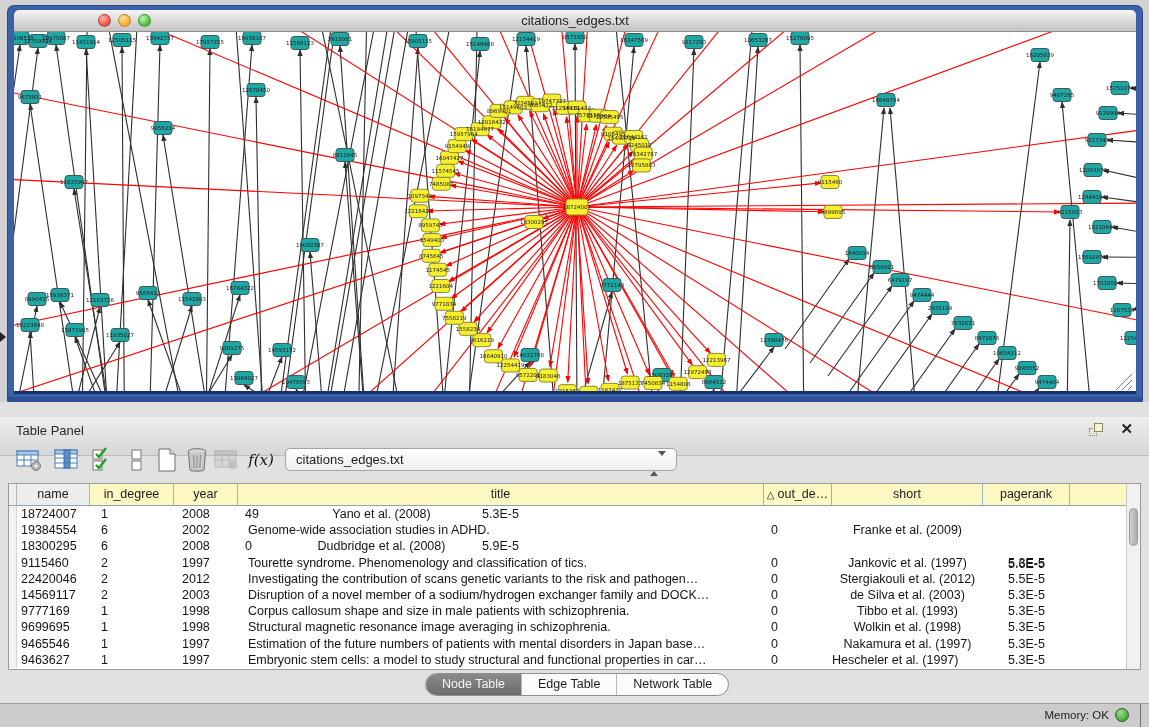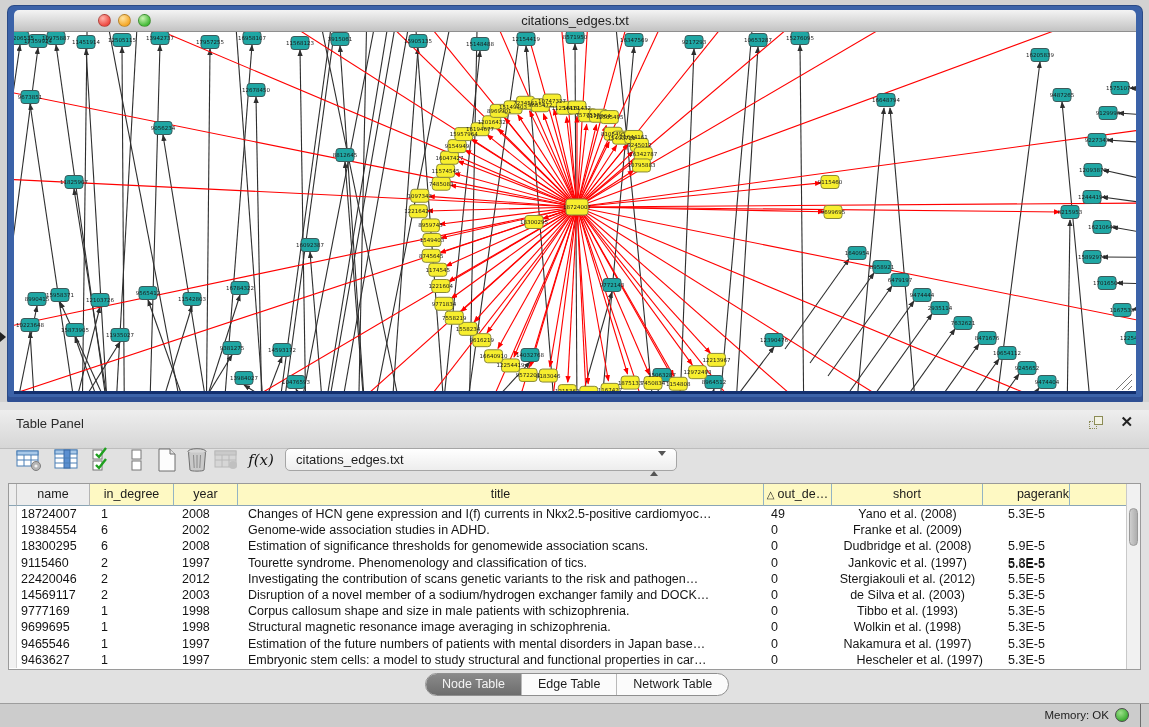--- a/index.html
+++ b/index.html
@@ -19,21 +19,21 @@
   .tl-green  { left:124px; background:radial-gradient(circle at 35% 30%, #c9f3b2, #45bb38 70%); }
   .graph-area { position:absolute; left:6px; top:26px; width:1122px; height:362px;
     background:#ffffff; border-bottom:3px solid #122f6e; overflow:hidden; }
   .graph-area svg { display:block; }
 
   .side-arrow { position:absolute; left:0px; top:332px; width:0; height:0;
     border-top:5px solid transparent; border-bottom:5px solid transparent; border-left:6px solid #222; }
 
   
   .panel { position:absolute; left:0; top:402px; width:1149px; height:301px; background:#e1e1e1; }
-  .panel-header { position:absolute; left:0; top:8px; width:1149px; height:39px;
+  .panel-header { position:absolute; left:0; top:15px; width:1149px; height:39px;
     background:linear-gradient(#eeeeee,#d6d6d6); border-bottom:1px solid #bdbdbd; }
   .panel-title { position:absolute; left:16px; top:6px; font-size:13px; color:#2a2a2a; }
   .float-btn { position:absolute; right:44px; top:6px; width:16px; height:14px; cursor:default; }
   .float-btn .sq1 { position:absolute; left:0; top:5px; width:8px; height:8px; border:1px dotted #8b8b55; }
   .float-btn .sq2 { position:absolute; left:5px; top:0; width:9px; height:9px; border:1px solid #8b8b55; background:#f2f2e4; }
   .close-btn { position:absolute; right:16px; top:4px; font-size:15px; font-weight:bold; color:#222; line-height:16px; }
 
   .toolbar { position:absolute; left:0; top:27px; width:1149px; height:54px; }
   .tb-btn { position:absolute; top:16px; width:30px; height:30px; display:flex; align-items:center; justify-content:center; }
   .fx { font-family:"DejaVu Serif", serif; font-style:italic; font-size:15px; color:#111; }
@@ -596,30 +596,29 @@
 
   <div class="table-wrap">
     <div class="thead" id="thead">
         <div class="th gray" style="width: 8px;"><span></span></div>
         <div class="th gray" style="width: 73px;"><span>name</span></div>
         <div class="th" style="width: 84px;"><span>in_degree</span></div>
         <div class="th" style="width: 64px;"><span>year</span></div>
         <div class="th" style="width: 526px;"><span>title</span></div>
         <div class="th" style="width: 68px;"><span class="sort">△</span><span>out_de…</span></div>
         <div class="th" style="width: 151px;"><span>short</span></div>
-        <div class="th" style="width: 87px; text-align: right;"><span>pagerank</span></div>
+        <div class="th" style="width: 87px;"><span>pagerank</span></div>
         <div class="th" style="width: 58px;"><span></span></div>
       </div>
     <div class="tbody" id="tbody">
         <div class="tr">
           <div class="td gutter" style="width: 8px; text-align: left;"></div>
           <div class="td" style="width: 73px; text-align: left; padding-left: 4px;">18724007</div>
           <div class="td" style="width: 84px; text-align: left; padding-left: 11px;">1</div>
           <div class="td" style="width: 64px; text-align: left; padding-left: 8px;">2008</div>
-          <div class="td" style="width: 526px; text-align: left; padding-left: 10px;">Changes of HCN gene expression and I(f) currents in Nkx2.5-positive cardiomyoc…</div>
           <div class="td" style="width: 68px; text-align: left; padding-left: 7px;">49</div>
           <div class="td" style="width: 151px; text-align: center;">Yano et al. (2008)</div>
           <div class="td" style="width: 87px; text-align: center;">5.3E-5</div>
           <div class="td" style="width: 58px; text-align: left;"></div>
         </div>
         <div class="tr">
           <div class="td gutter" style="width: 8px; text-align: left;"></div>
           <div class="td" style="width: 73px; text-align: left; padding-left: 4px;">19384554</div>
           <div class="td" style="width: 84px; text-align: left; padding-left: 11px;">6</div>
           <div class="td" style="width: 64px; text-align: left; padding-left: 8px;">2002</div>
@@ -627,21 +626,20 @@
           <div class="td" style="width: 68px; text-align: left; padding-left: 7px;">0</div>
           <div class="td" style="width: 151px; text-align: center;">Franke et al. (2009)</div>
           <div class="td" style="width: 87px; text-align: center; margin-top: 34px;">5.6E-5</div>
           <div class="td" style="width: 58px; text-align: left;"></div>
         </div>
         <div class="tr">
           <div class="td gutter" style="width: 8px; text-align: left;"></div>
           <div class="td" style="width: 73px; text-align: left; padding-left: 4px;">18300295</div>
           <div class="td" style="width: 84px; text-align: left; padding-left: 11px;">6</div>
           <div class="td" style="width: 64px; text-align: left; padding-left: 8px;">2008</div>
-          <div class="td" style="width: 526px; text-align: left; padding-left: 10px;">Estimation of significance thresholds for genomewide association scans.</div>
           <div class="td" style="width: 68px; text-align: left; padding-left: 7px;">0</div>
           <div class="td" style="width: 151px; text-align: center;">Dudbridge et al. (2008)</div>
           <div class="td" style="width: 87px; text-align: center;">5.9E-5</div>
           <div class="td" style="width: 58px; text-align: left;"></div>
         </div>
         <div class="tr">
           <div class="td gutter" style="width: 8px; text-align: left;"></div>
           <div class="td" style="width: 73px; text-align: left; padding-left: 4px;">9115460</div>
           <div class="td" style="width: 84px; text-align: left; padding-left: 11px;">2</div>
           <div class="td" style="width: 64px; text-align: left; padding-left: 8px;">1997</div>
@@ -706,21 +704,21 @@
           <div class="td" style="width: 87px; text-align: center;">5.3E-5</div>
           <div class="td" style="width: 58px; text-align: left;"></div>
         </div>
         <div class="tr">
           <div class="td gutter" style="width: 8px; text-align: left;"></div>
           <div class="td" style="width: 73px; text-align: left; padding-left: 4px;">9463627</div>
           <div class="td" style="width: 84px; text-align: left; padding-left: 11px;">1</div>
           <div class="td" style="width: 64px; text-align: left; padding-left: 8px;">1997</div>
           <div class="td" style="width: 526px; text-align: left; padding-left: 10px;">Embryonic stem cells: a model to study structural and functional properties in car…</div>
           <div class="td" style="width: 68px; text-align: left; padding-left: 7px;">0</div>
-          <div class="td" style="width: 151px; text-align: right;">Hescheler et al. (1997)</div>
+          <div class="td" style="width: 151px; text-align: left;">Hescheler et al. (1997)</div>
           <div class="td" style="width: 87px; text-align: center;">5.3E-5</div>
           <div class="td" style="width: 58px; text-align: left;"></div>
         </div>
       </div>
     <div class="vscroll">
         <div class="vthumb"></div>
       </div>
   </div>
 
   <div class="tabs" id="tabs">

